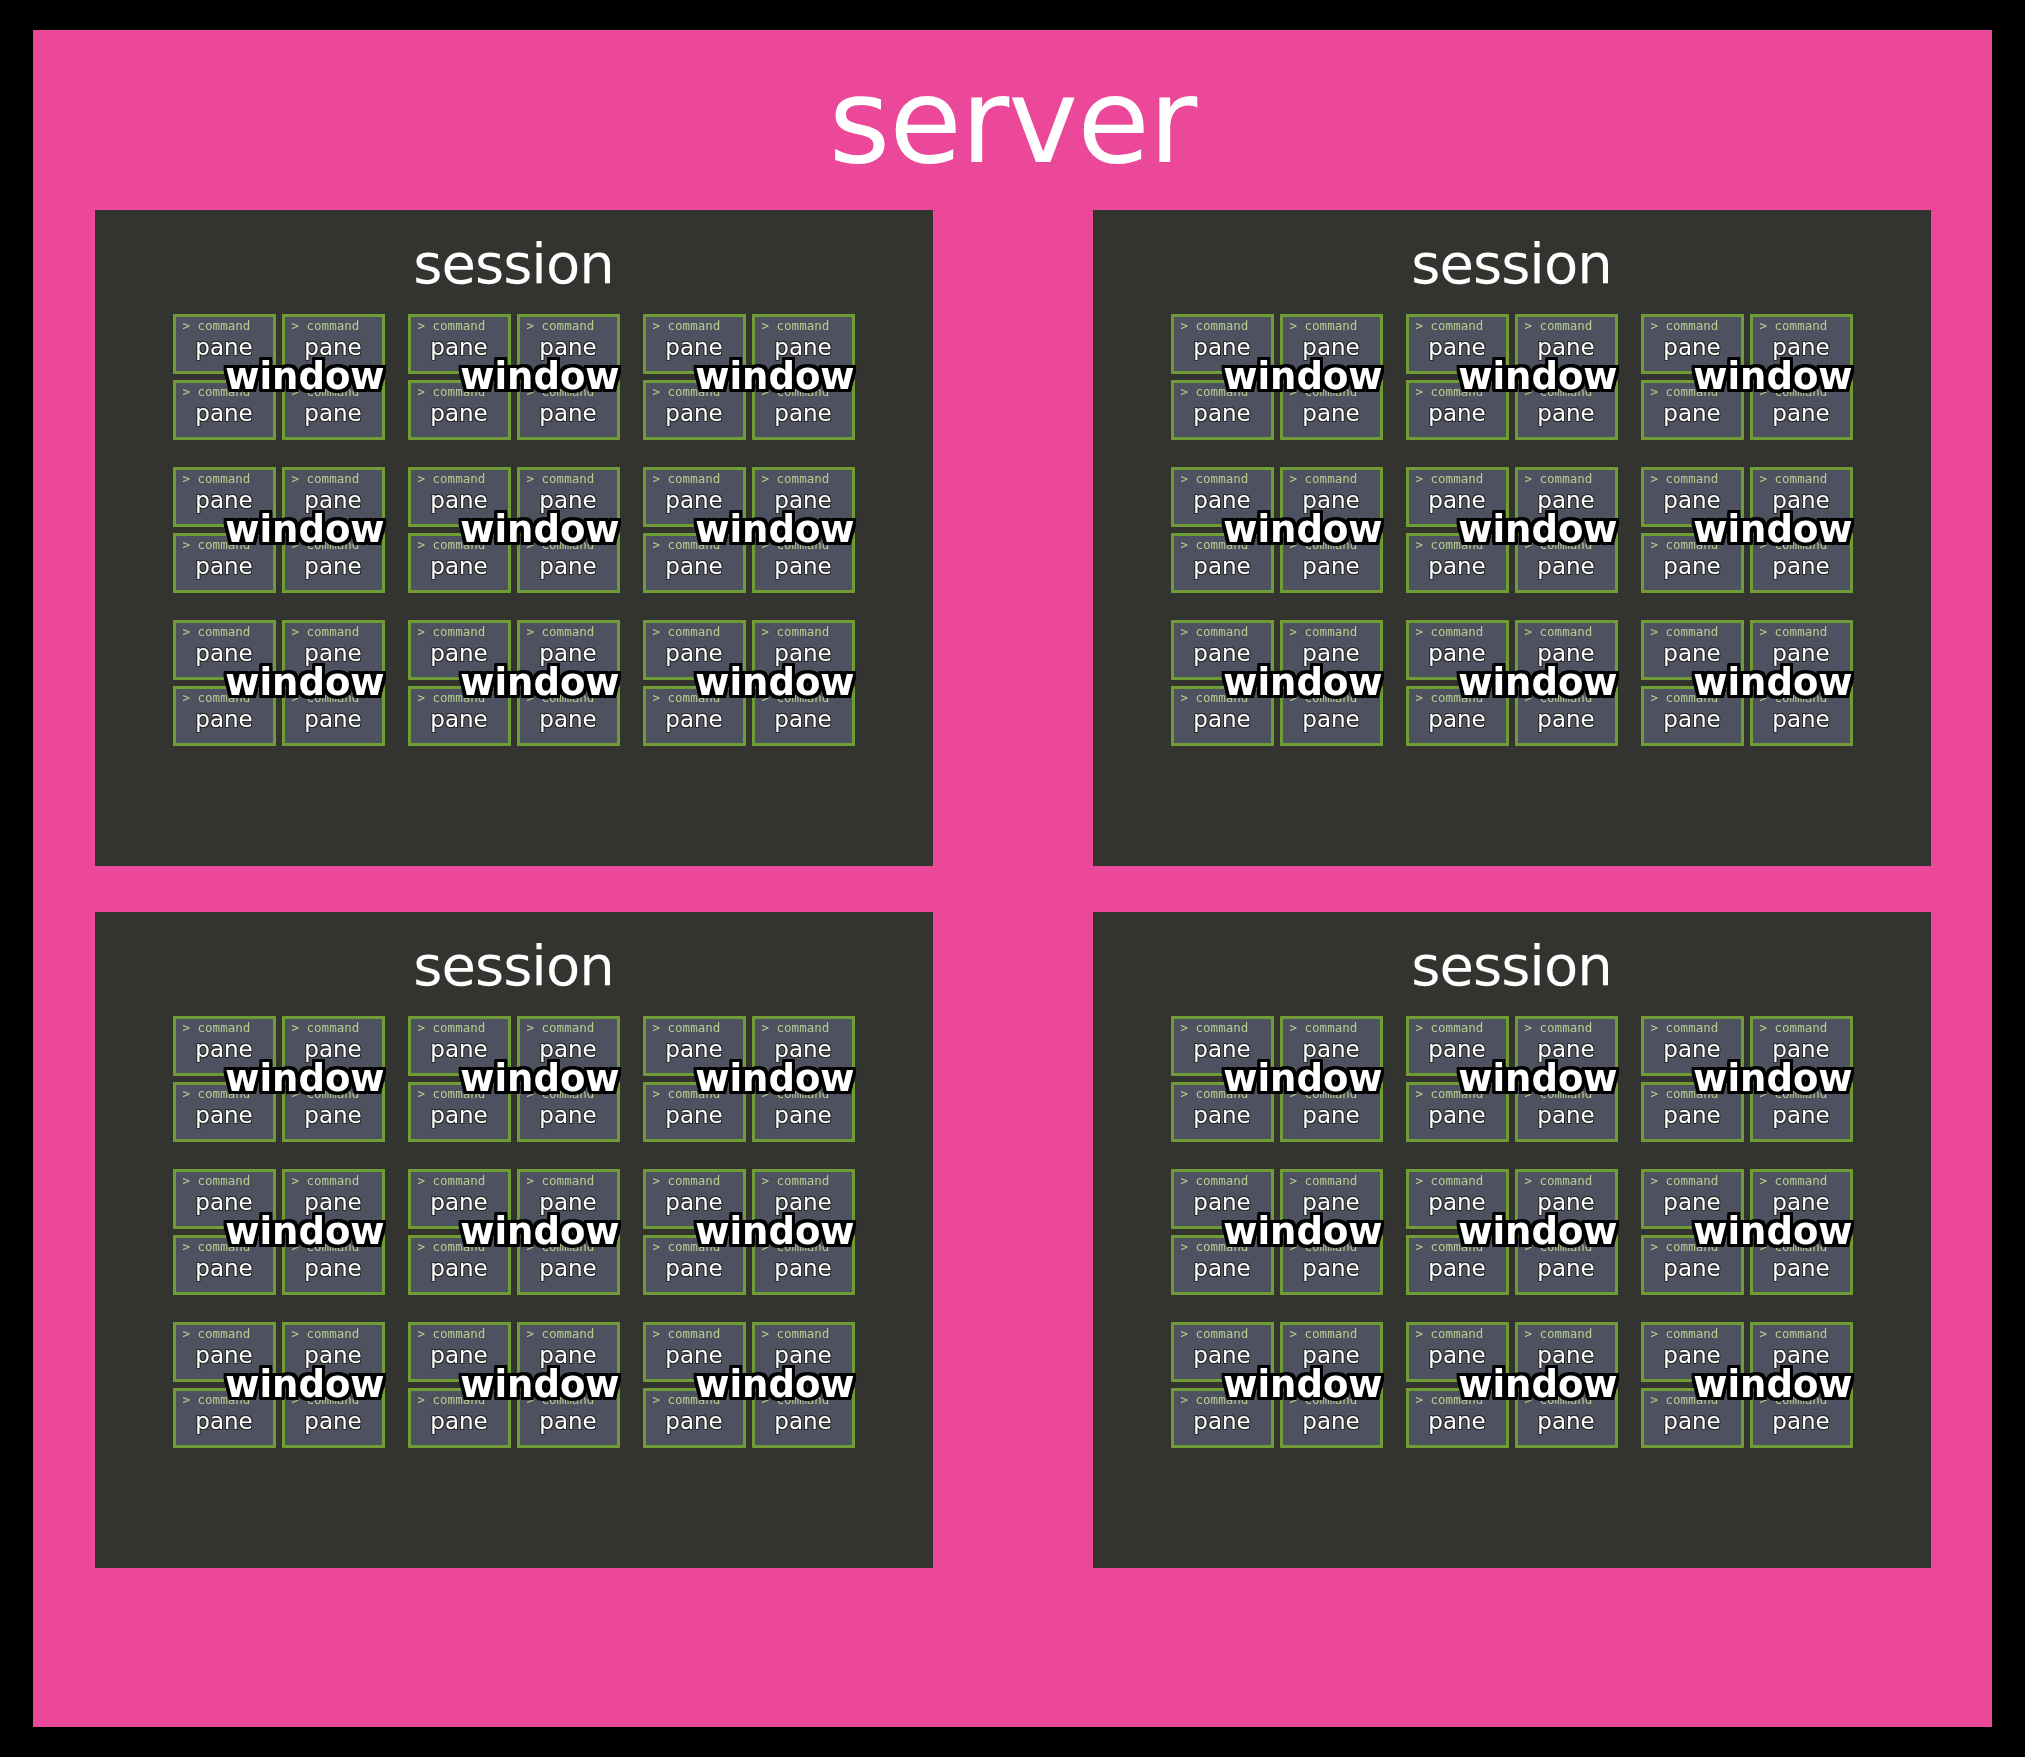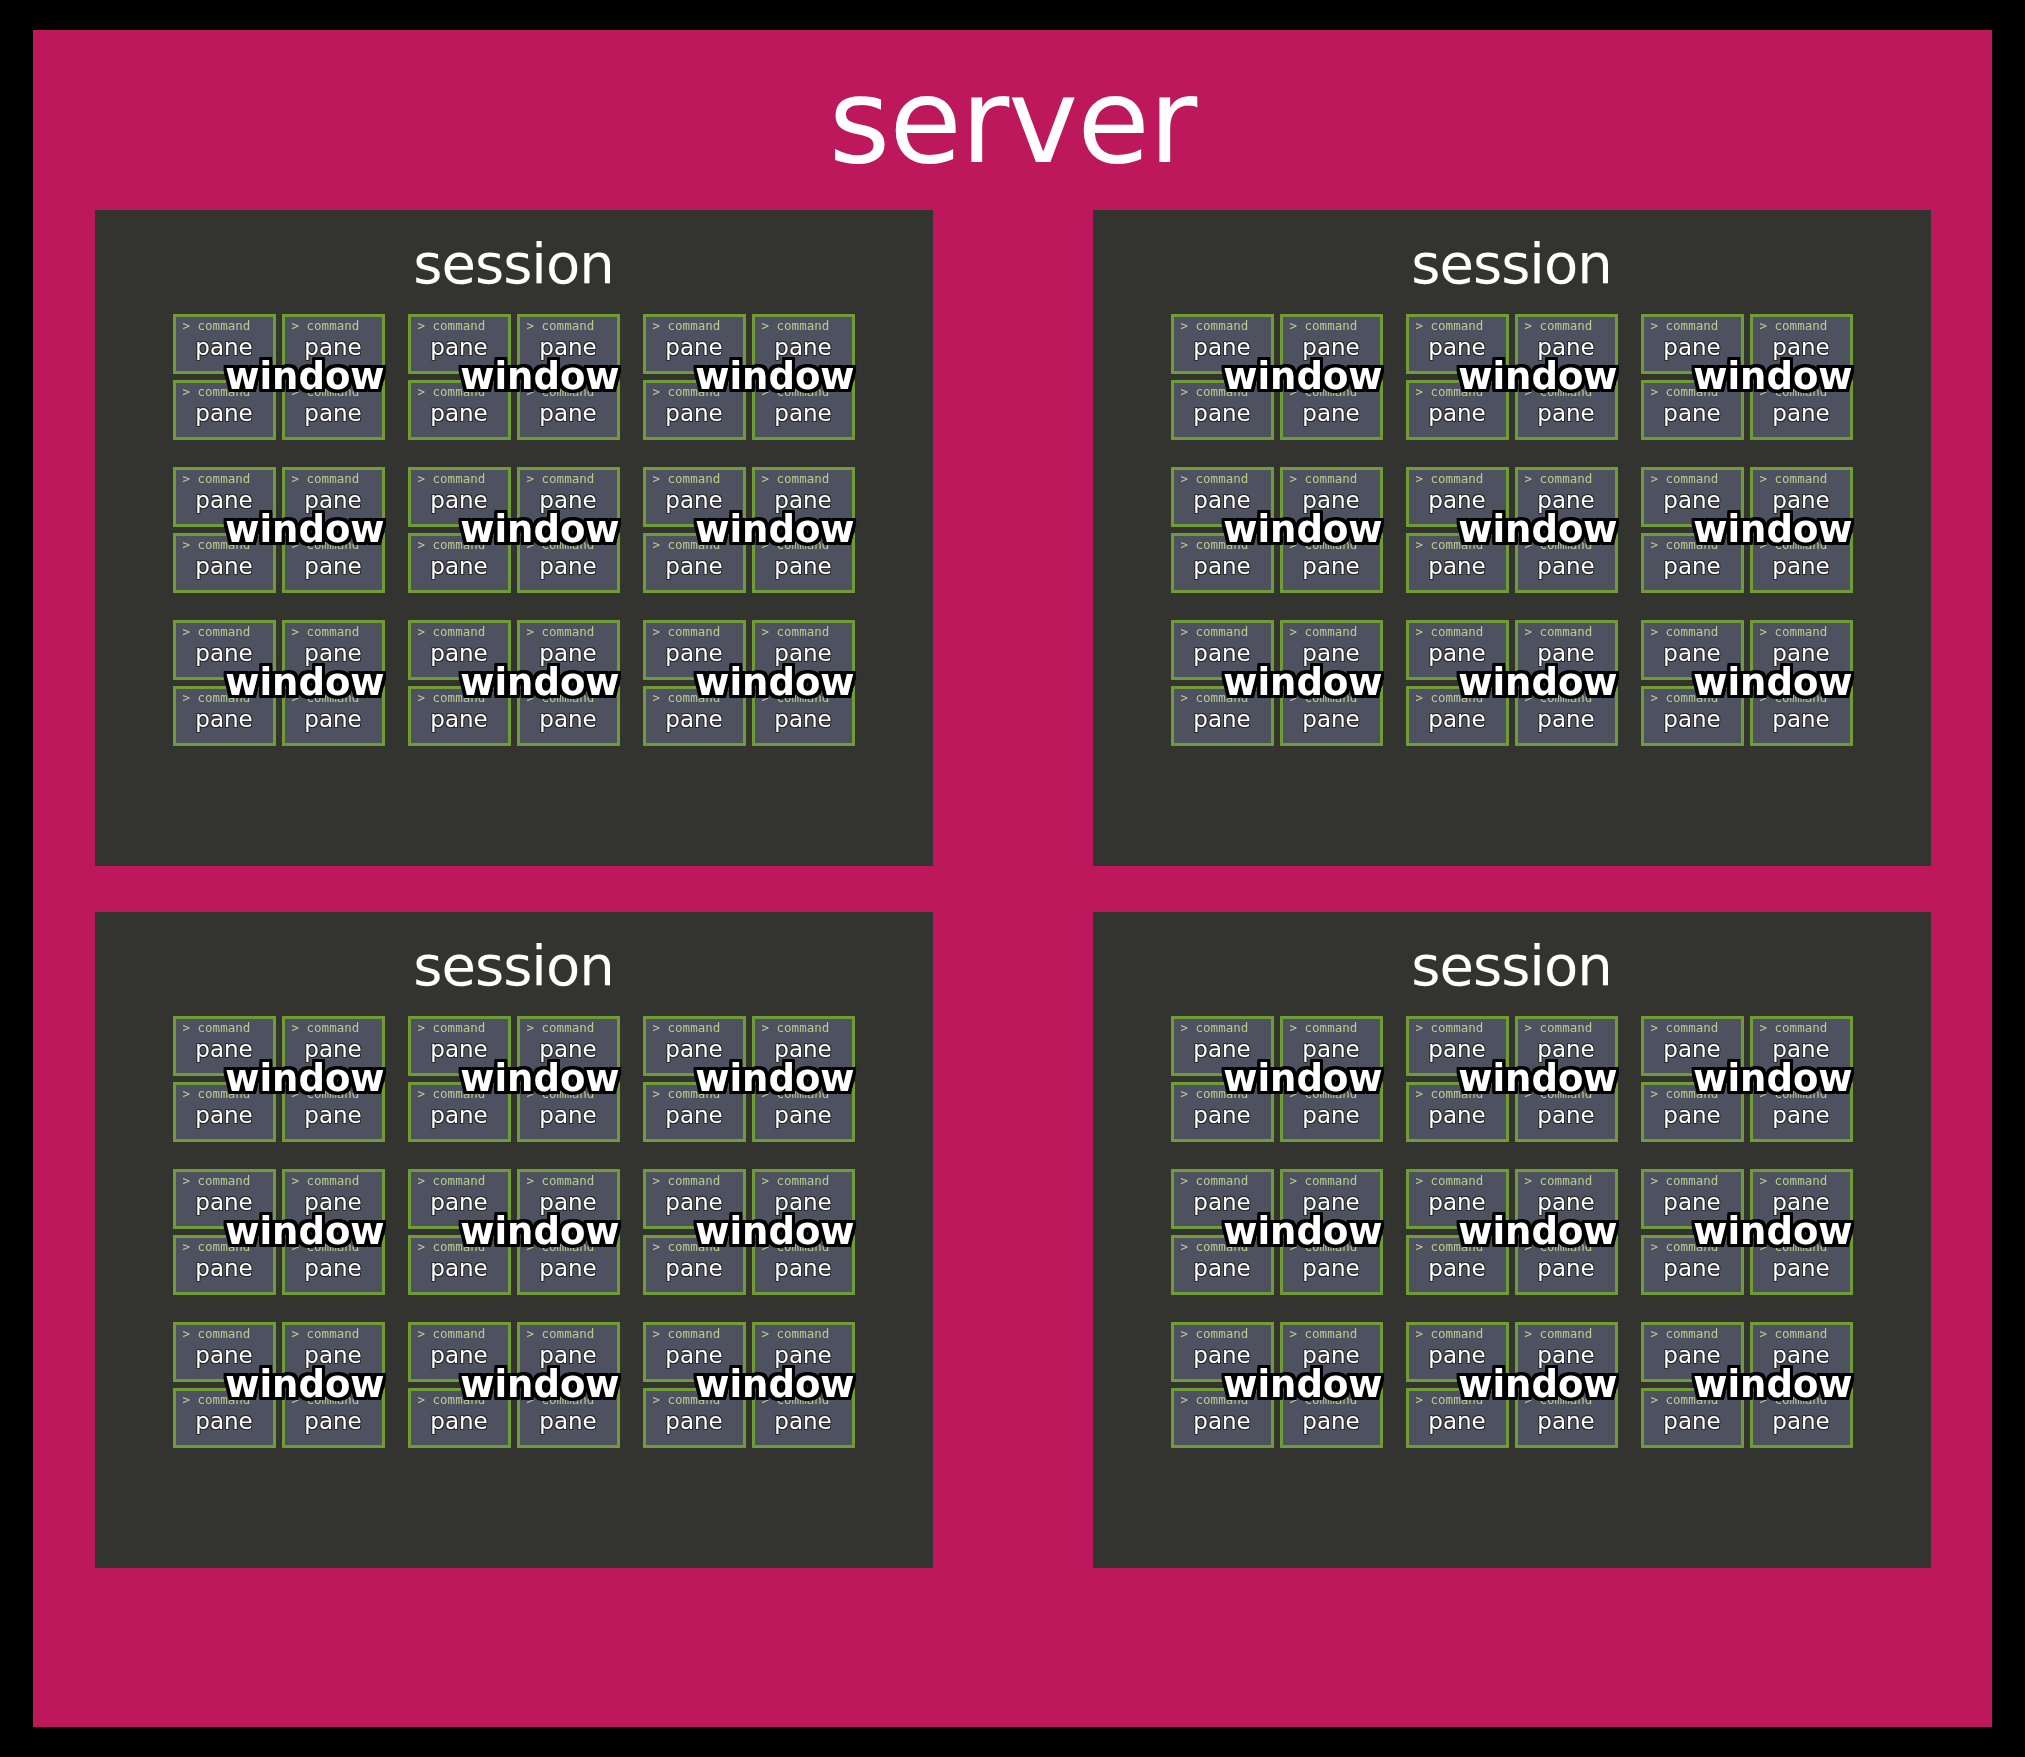--- a/index.html
+++ b/index.html
@@ -14,21 +14,21 @@
     font-family: "DejaVu Sans", sans-serif;
   }
 
   
   .server {
     position: absolute;
     left: 33px;
     top: 30px;
     width: 1959px;
     height: 1697px;
-    background: #be185d;
+    background: #ec4899;
     box-sizing: border-box;
     display: flex;
     flex-direction: column;
     align-items: center;
   }
 
   .server-title {
     color: #ffffff;
     font-size: 118px;
     line-height: 1.0;

